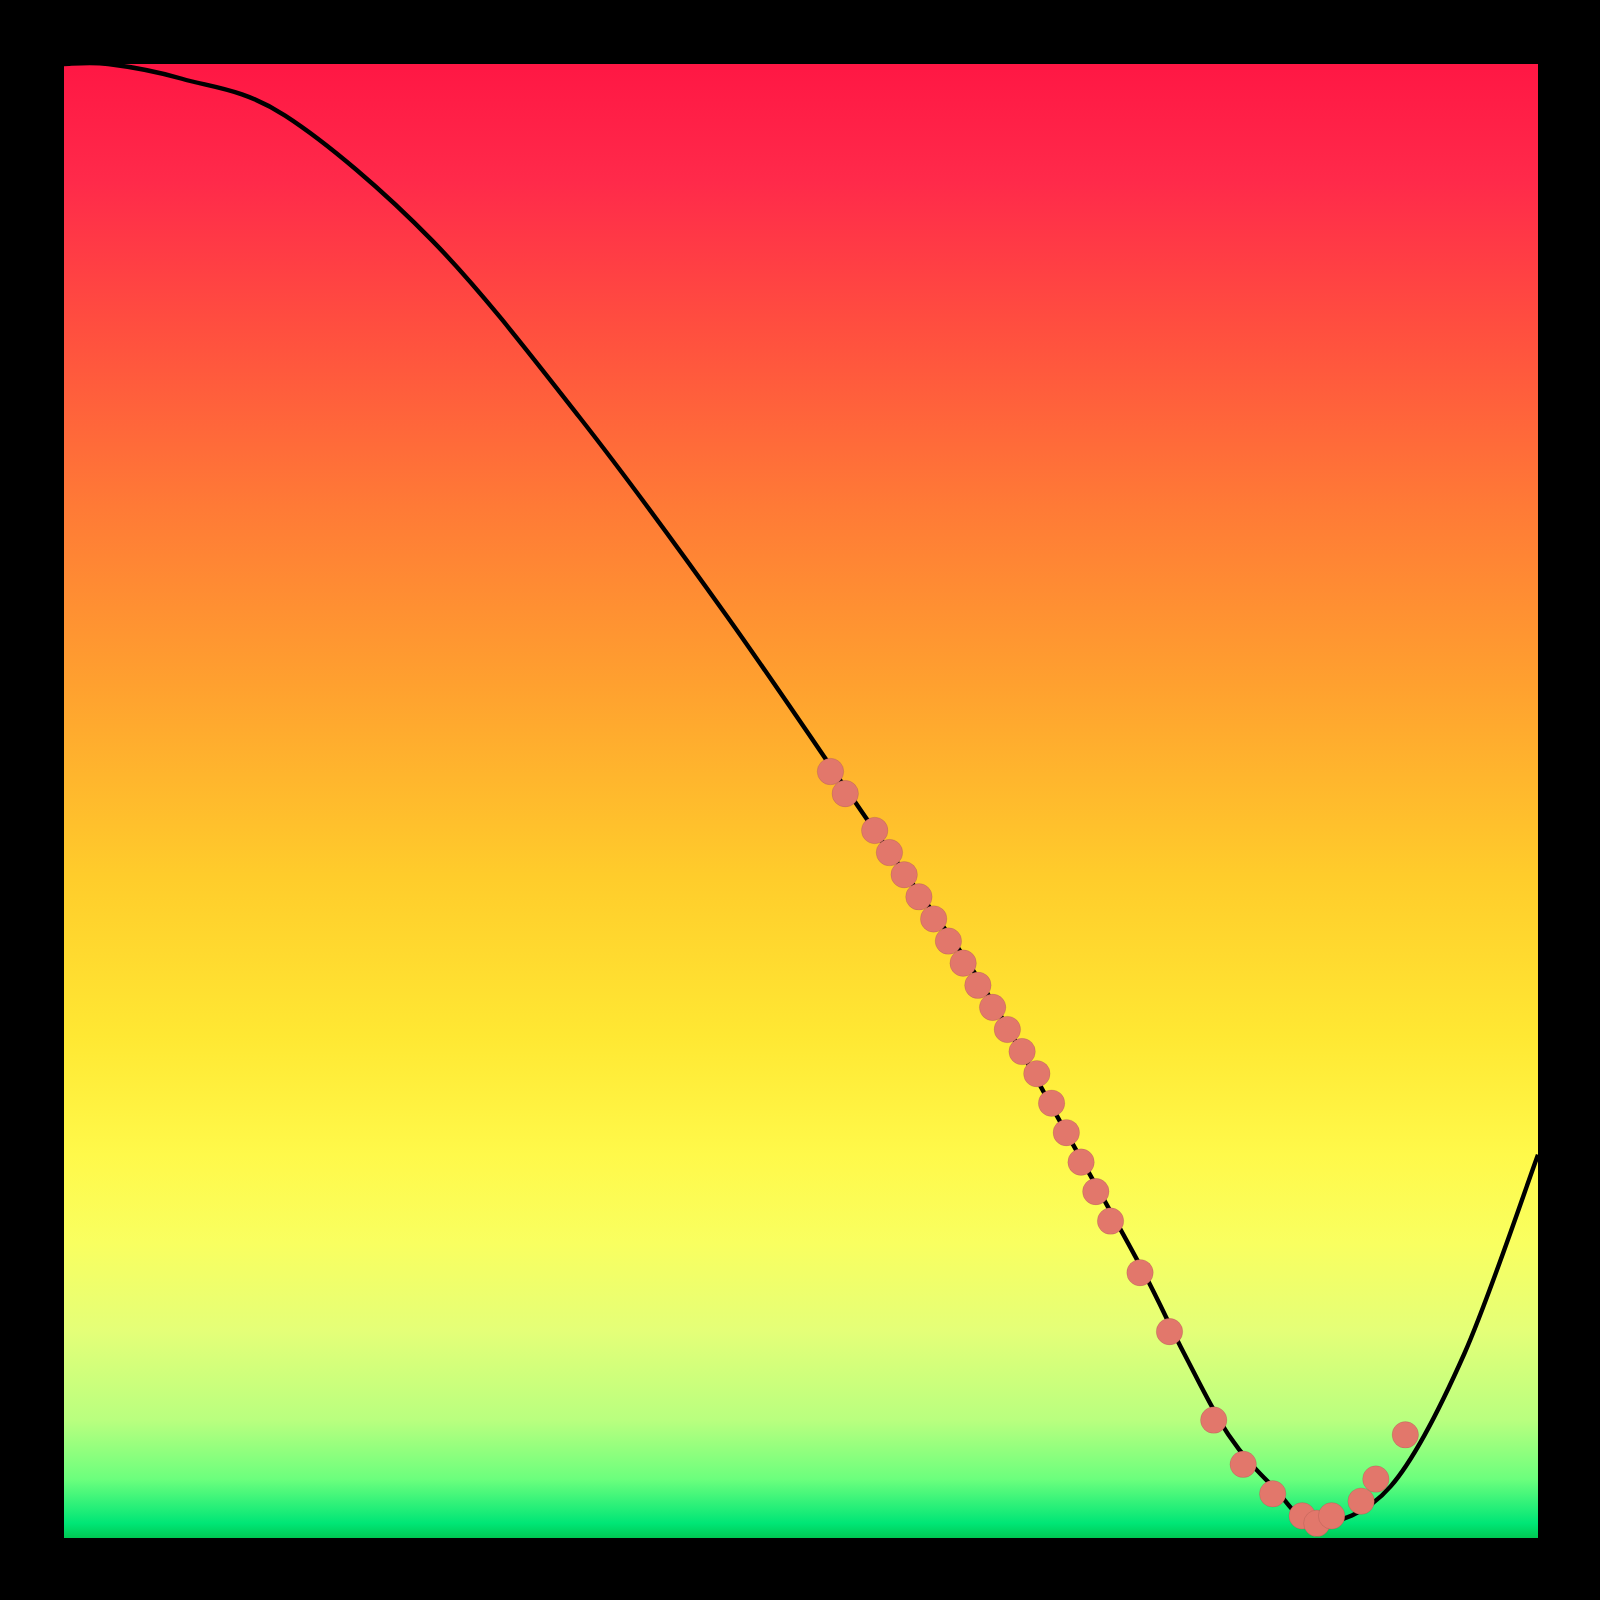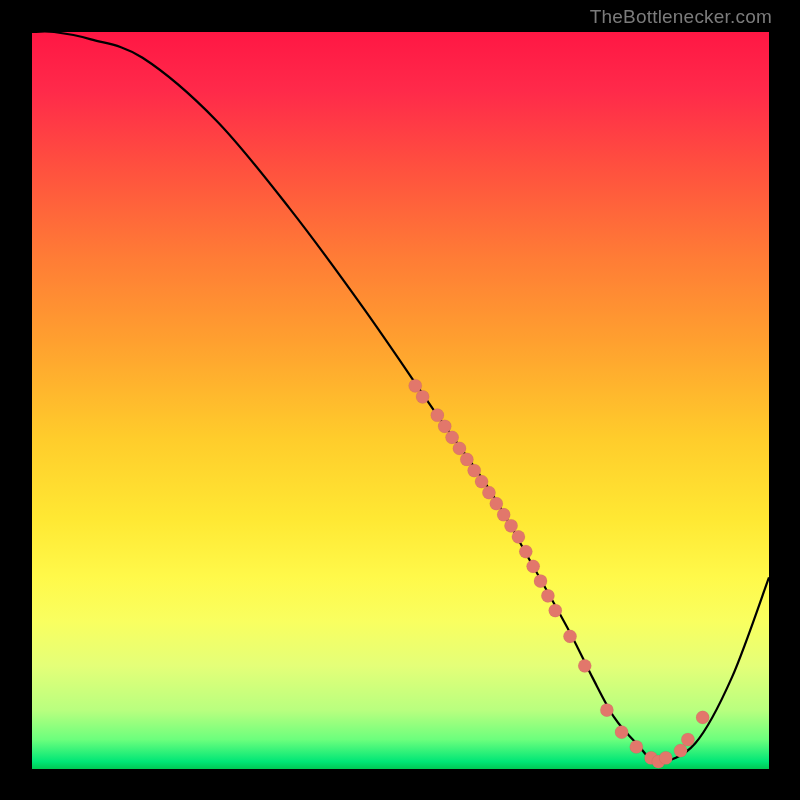--- a/index.html
+++ b/index.html
@@ -105,15 +105,14 @@
         <circle cx="82" cy="97" r="0.9" class="data-point" vector-effect="non-scaling-stroke"></circle>
         <circle cx="84" cy="98.5" r="0.9" class="data-point" vector-effect="non-scaling-stroke"></circle>
         <circle cx="85" cy="99" r="0.9" class="data-point" vector-effect="non-scaling-stroke"></circle>
         <circle cx="86" cy="98.5" r="0.9" class="data-point" vector-effect="non-scaling-stroke"></circle>
         <circle cx="88" cy="97.5" r="0.9" class="data-point" vector-effect="non-scaling-stroke"></circle>
         <circle cx="89" cy="96" r="0.9" class="data-point" vector-effect="non-scaling-stroke"></circle>
         <circle cx="91" cy="93" r="0.9" class="data-point" vector-effect="non-scaling-stroke"></circle>
       </svg>
   </div>
 
-  <div class="attribution">TheBottlenecker.com</div>
 
 </div>
 
 </body></html>

